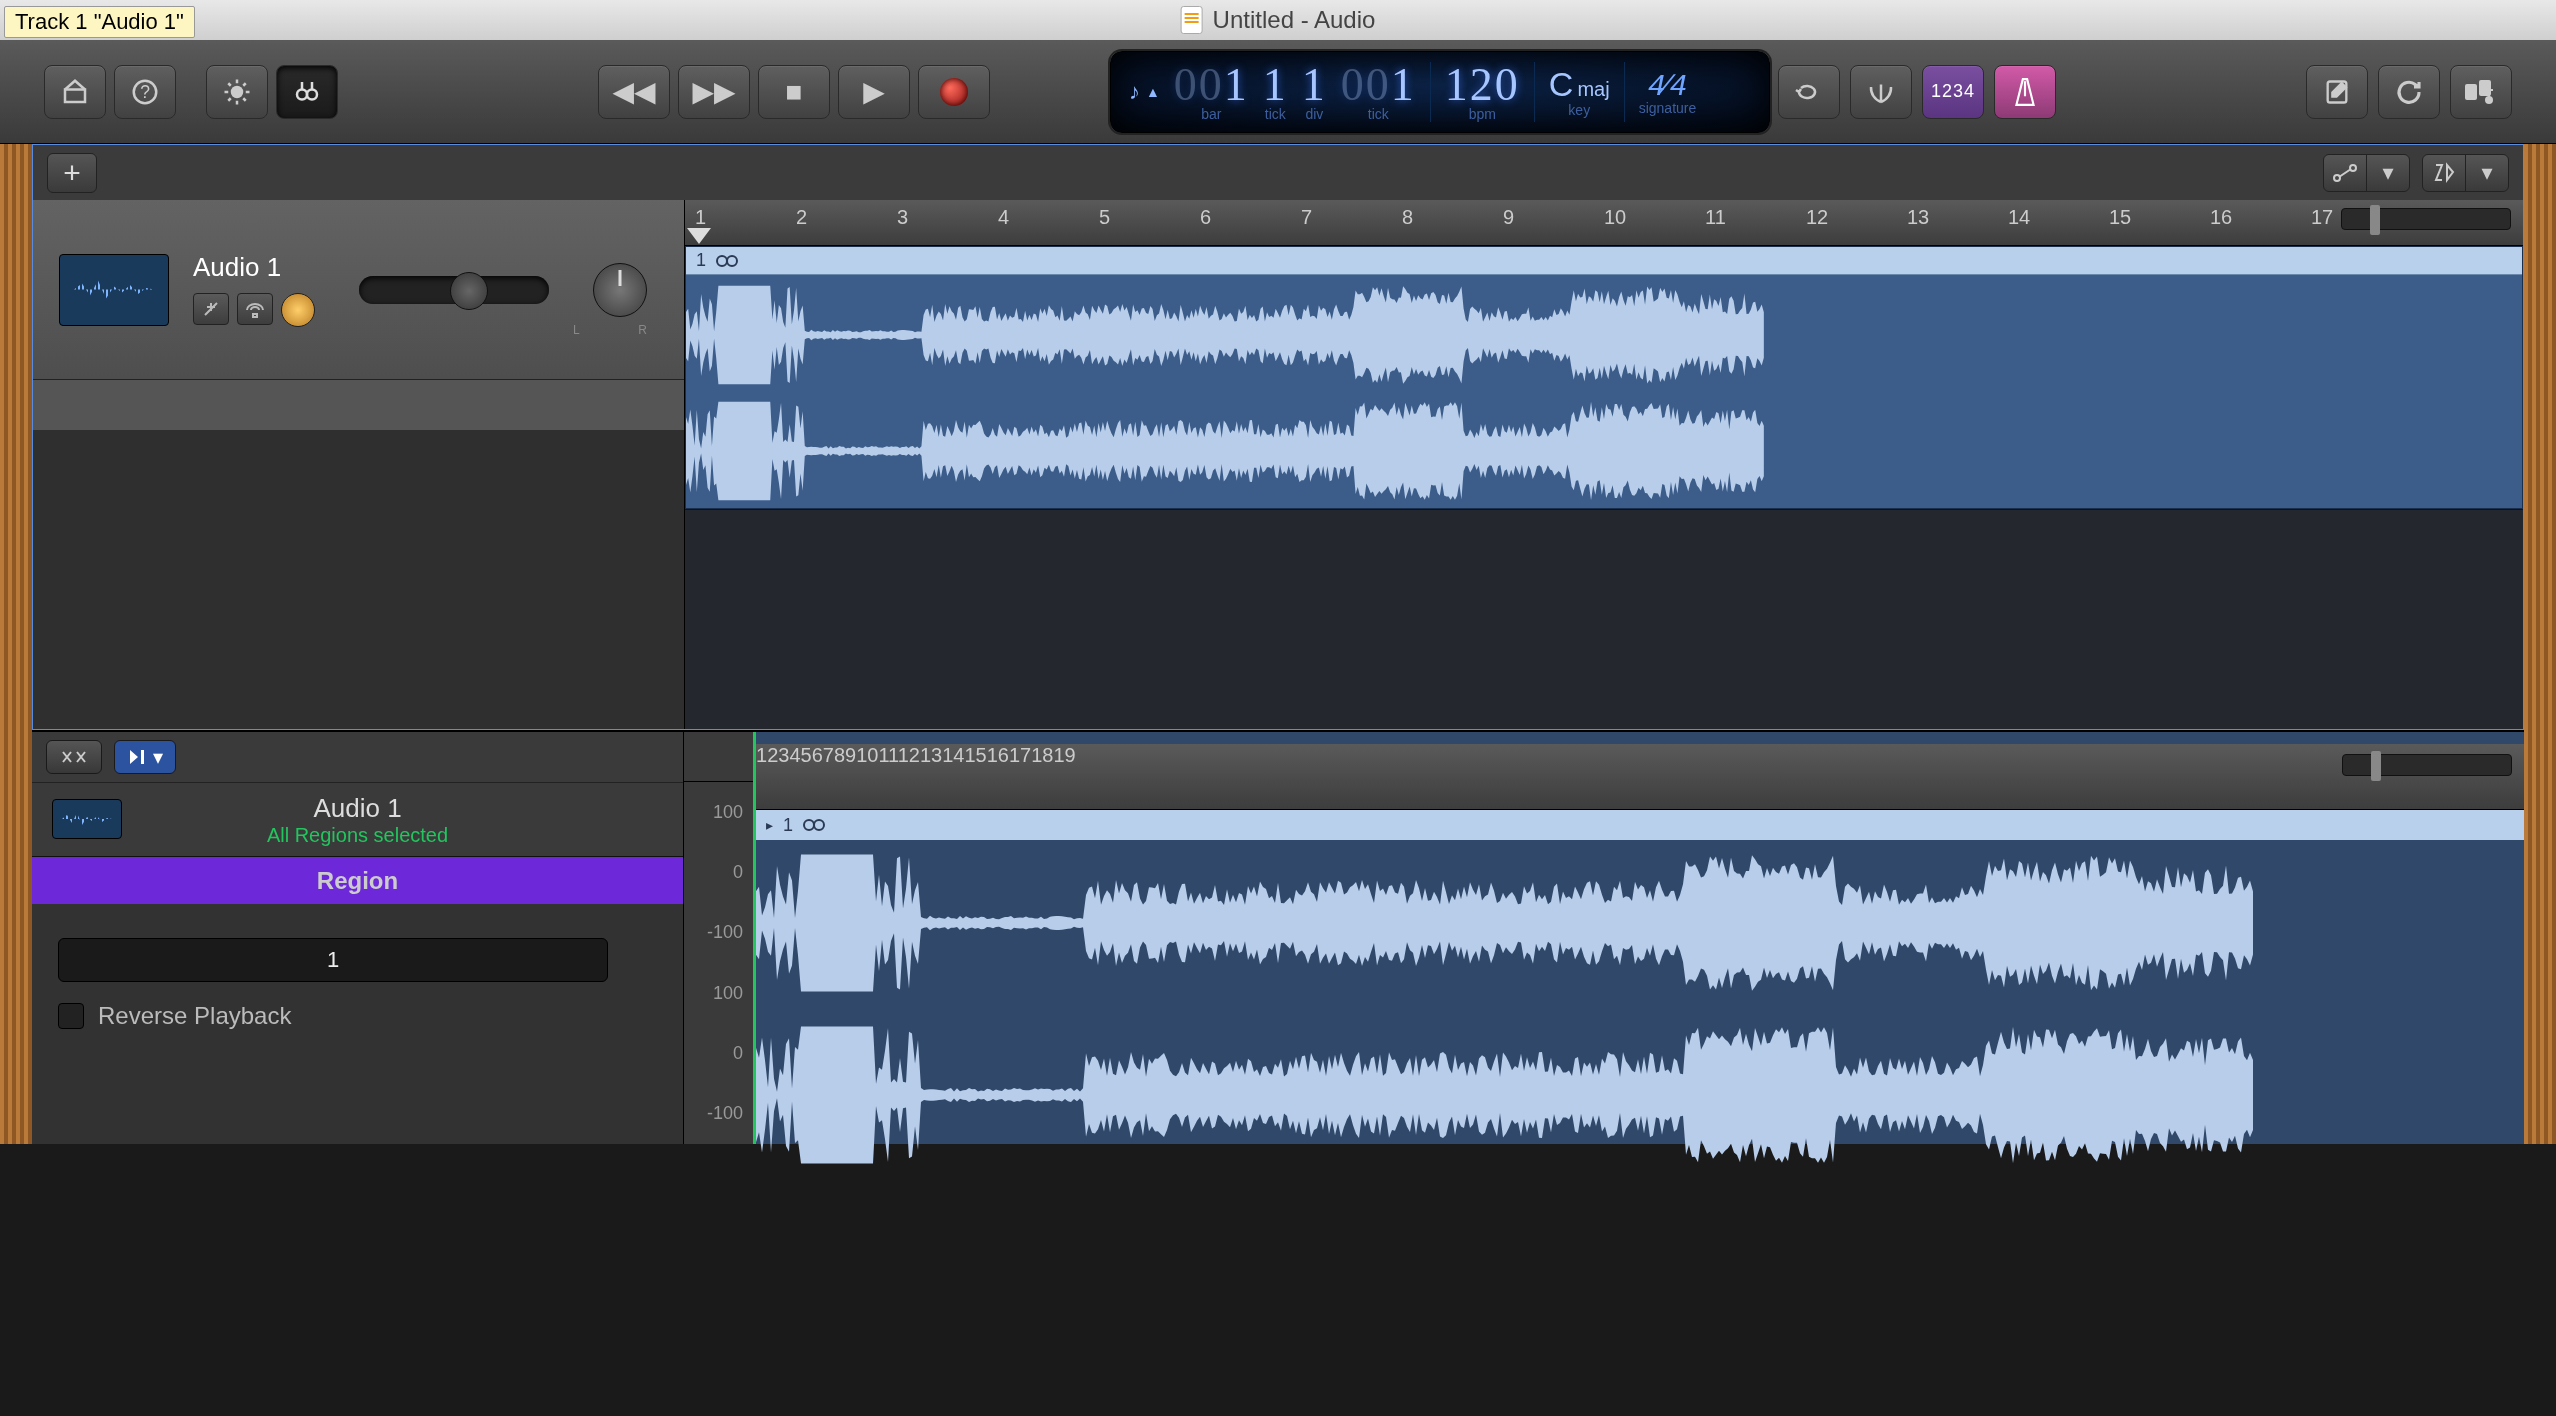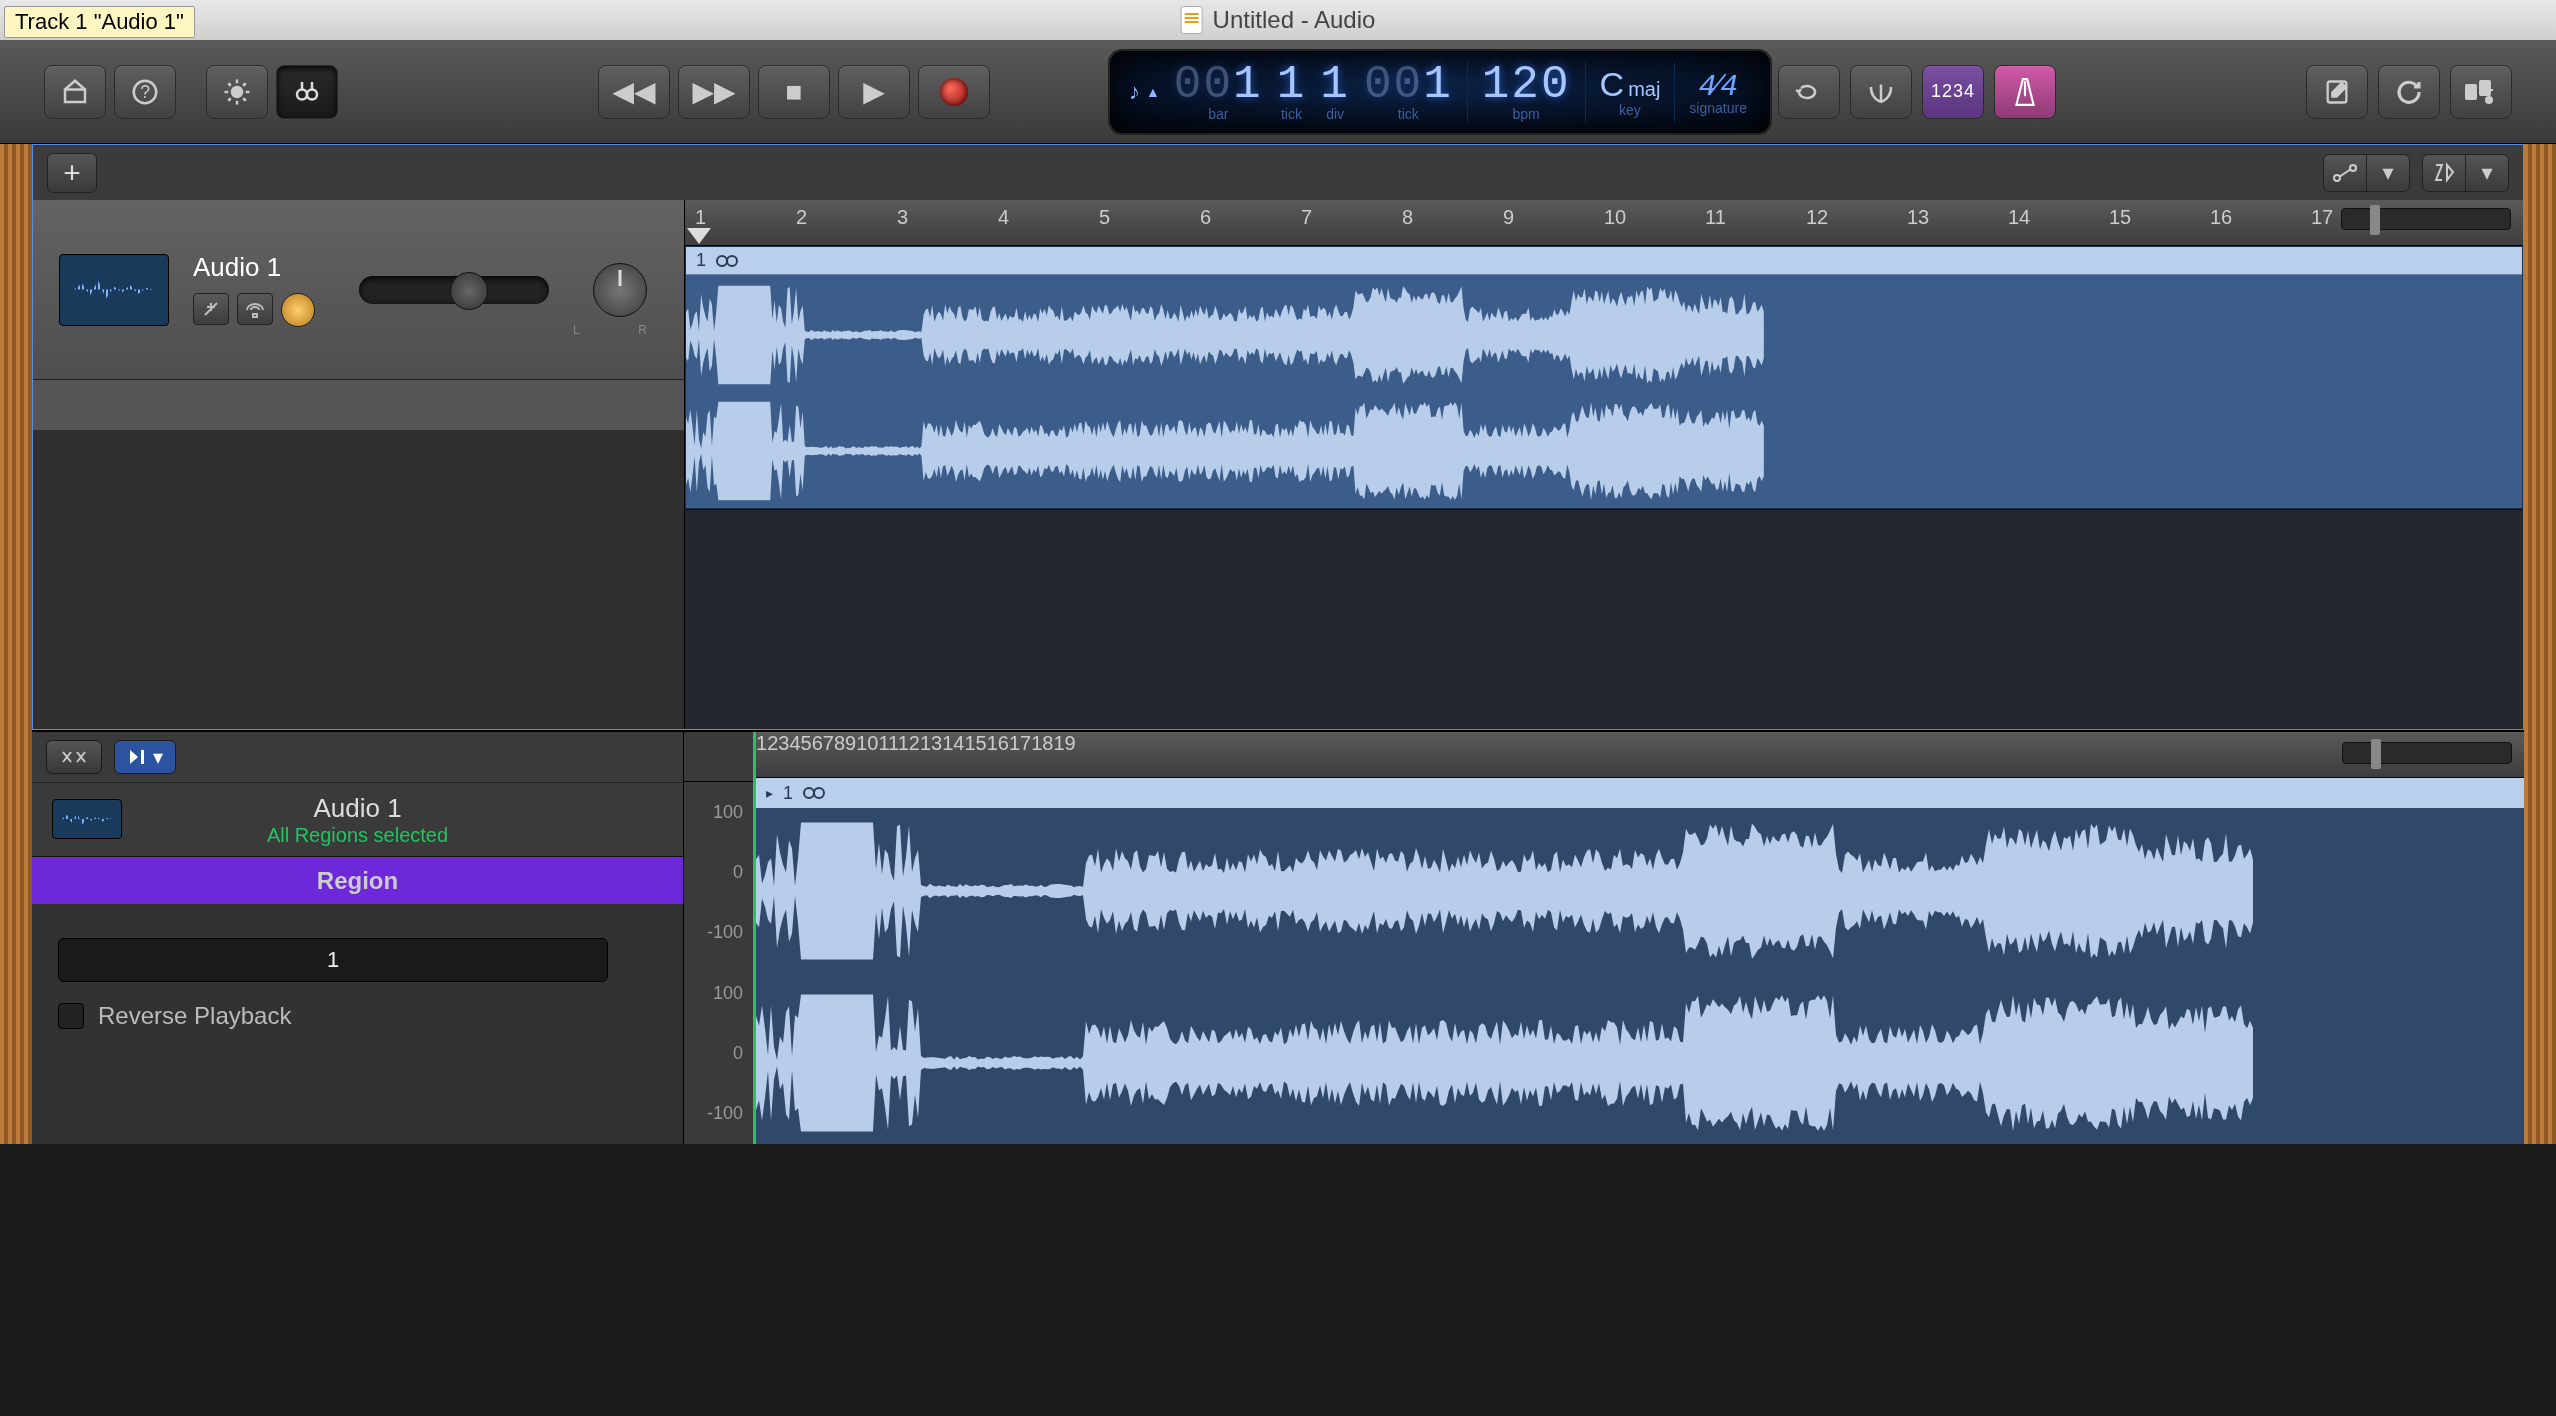--- a/index.html
+++ b/index.html
@@ -21,21 +21,21 @@
 .tb-btn{width:62px;height:54px;background:linear-gradient(#5f5f5f,#414141);border:1px solid #2a2a2a;border-radius:8px;display:flex;align-items:center;justify-content:center;color:#ccc;font-size:28px;box-shadow:0 1px 0 rgba(255,255,255,.08) inset;}
 .tb-btn.active{background:linear-gradient(#2a2a2a,#1a1a1a);box-shadow:inset 0 2px 6px #000;}
 .tb-btn.wide{width:72px;}
 .transport{display:flex;gap:8px;margin-left:260px;}
 .rec-dot{width:28px;height:28px;border-radius:50%;background:radial-gradient(circle at 35% 35%,#ff6b5b,#8a0f0f);box-shadow:0 0 6px #300 inset;}
 
 
 .lcd{width:660px;height:82px;margin-left:120px;background:radial-gradient(ellipse at 50% 40%,#0c2348,#020814);border:1px solid #000;border-radius:12px;box-shadow:inset 0 0 40px #000,0 0 0 2px #222;display:flex;align-items:stretch;color:#6fa4ff;padding:4px 18px;gap:14px;}
 .lcd .mode{display:flex;align-items:center;gap:6px;font-size:22px;color:#8fb8ff;}
 .lcd .seg{display:flex;flex-direction:column;align-items:center;justify-content:center;}
-.lcd .big{font-family:Liberation Mono, monospace;font-size:46px;font-weight:300;letter-spacing:2px;color:#a7c6ff;text-shadow:0 0 8px #2d5bbf;line-height:1;}
+.lcd .big{font-family:Liberation Serif, serif;font-size:46px;font-weight:300;letter-spacing:2px;color:#a7c6ff;text-shadow:0 0 8px #2d5bbf;line-height:1;}
 .lcd .dim{opacity:.35;}
 .lcd .lbl{font-size:14px;color:#3d5f9f;margin-top:-2px;}
 .lcd .key{font-size:34px;color:#a7c6ff;display:flex;align-items:baseline;gap:4px;}
 .lcd .key .min{font-size:20px;}
 .lcd .sig{display:flex;align-items:center;font-style:italic;}
 .lcd .sig .num{font-size:30px;}.lcd .sig .den{font-size:30px;}
 .lcd .sep{width:1px;background:#0b2a52;margin:6px 0;}
 
 .right-tools{margin-left:auto;display:flex;gap:10px;}
 .purple{background:linear-gradient(#7a4fa0,#5a3580);color:#fff;font-size:18px;letter-spacing:1px;}
@@ -104,21 +104,21 @@
 .form{flex:1;padding:24px 26px;color:#bbb;background:#323232;}
 .row-input{width:550px;height:44px;background:#1a1a1a;border:1px solid #000;border-radius:6px;margin:10px 0 20px;display:flex;align-items:center;justify-content:center;color:#eee;font-size:22px;}
 .chk{display:flex;align-items:center;gap:14px;font-size:24px;}
 .chk .box{width:26px;height:26px;background:#222;border:1px solid #000;border-radius:4px;}
 
 .ed-right{flex:1;display:flex;}
 .db-scale{width:72px;background:#3a3a3a;color:#999;font-size:18px;display:flex;flex-direction:column;border-right:3px solid #22c55e;}
 .db-scale .ruler2{height:50px;border-bottom:1px solid #000;}
 .db-scale .v{flex:1;display:flex;flex-direction:column;justify-content:space-around;align-items:flex-end;padding-right:10px;}
 .ed-wavewrap{flex:1;display:flex;flex-direction:column;background:#30486a;}
-.ruler-ed{height:46px;background:linear-gradient(#5a5a5a,#3d3d3d);position:relative;color:#ccc;font-size:20px;border-bottom:1px solid #000;}
+.ruler-ed{height:66px;background:linear-gradient(#5a5a5a,#3d3d3d);position:relative;color:#ccc;font-size:20px;border-bottom:1px solid #000;margin-top:12px;}
 .region-head2{height:30px;background:#b9d0ec;color:#2a3a55;font-size:18px;display:flex;align-items:center;gap:10px;padding:0 10px;}
 .ed-wave{flex:1;position:relative;background:#30486a;}
 .ed-wave .wave-canvas.top{top:8px;height:150px;}
 .ed-wave .wave-canvas.bot{top:180px;height:150px;}
 .ed-zoom{position:absolute;right:12px;top:10px;width:170px;height:22px;background:#2a2a2a;border:1px solid #111;border-radius:4px;}
 .ed-zoom::after{content:'';position:absolute;left:28px;top:-4px;width:10px;height:30px;background:#888;border-radius:2px;}
 
 svg{display:block;}
 </style>
 </head>

